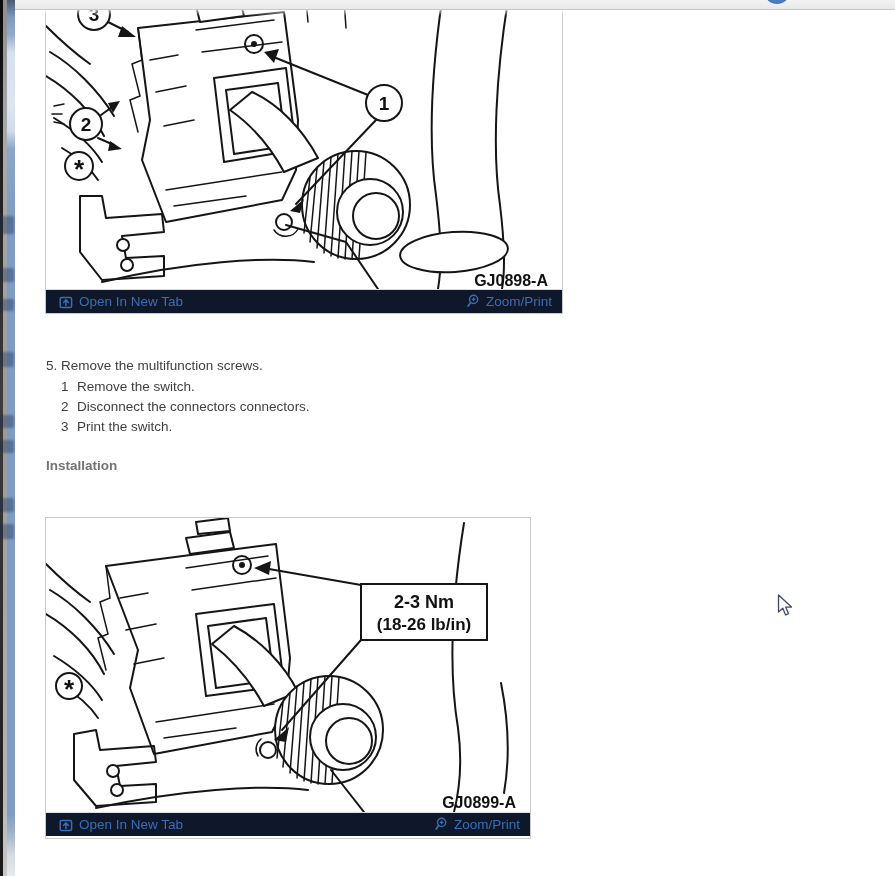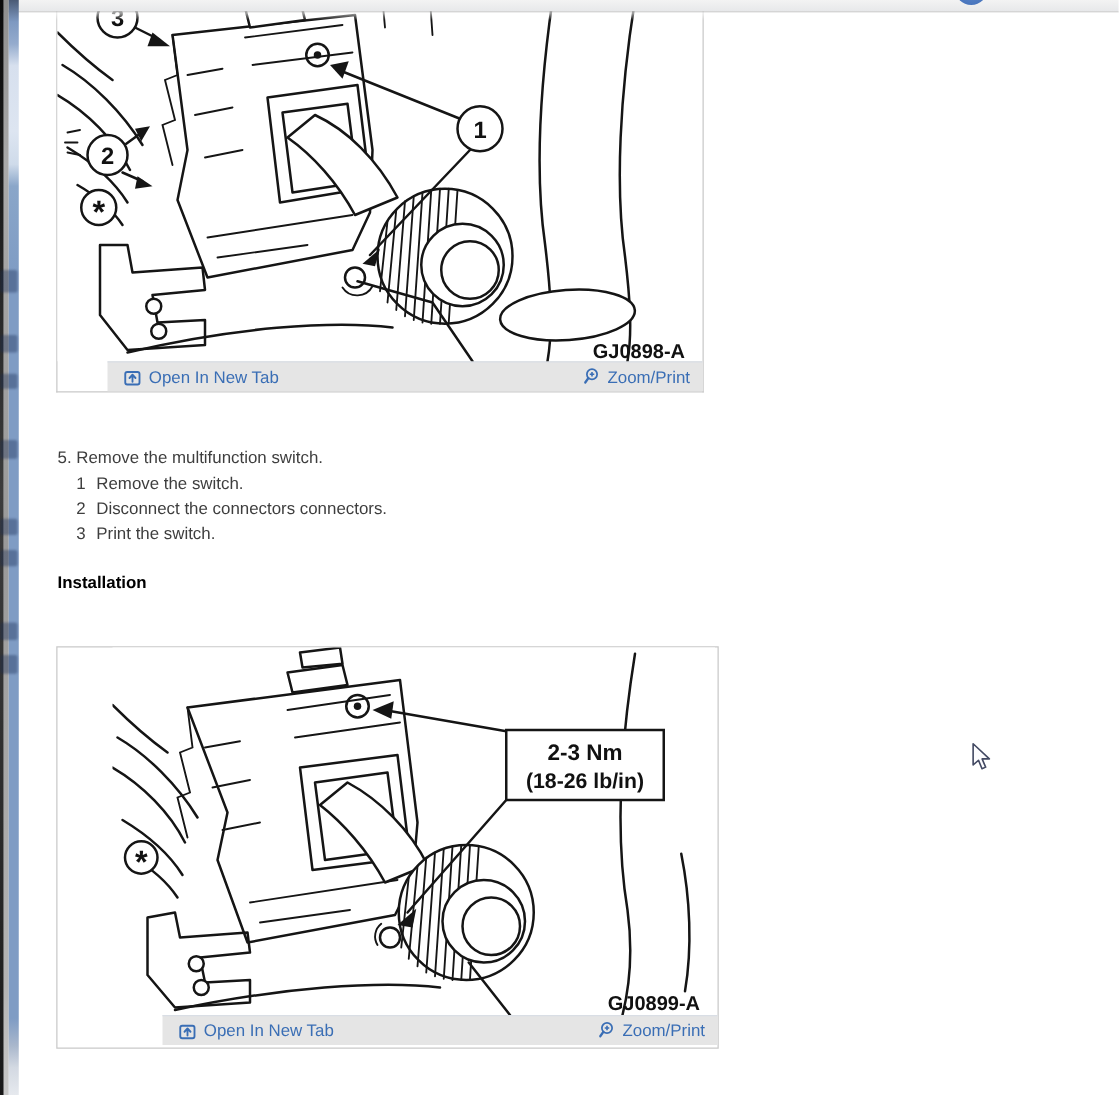--- a/index.html
+++ b/index.html
@@ -42,45 +42,44 @@
       #7f9cc4 93%, #a9b7cc 95.5%, #d3d9e2 97.5%, #e6e9ee 100%);
   }
   .edge-blob {
     position:absolute; left:0; width:14px; z-index:9;
     background:rgba(26,44,84,0.38); border-radius:2px; filter:blur(1px);
   }
 
   
   .figure { position:absolute; background:#fff; border:1px solid #c9c9c9; z-index:3; }
   #fig1 { left:45px; top:0; width:516px; height:313px; border-top:none; }
-  #fig2 { left:45px; top:517px; width:484px; height:320px;padding-left:44px; }
+  #fig2 { left:45px; top:517px; width:484px; height:320px; }
   .diagram { display:block; background:#fff; }
   .ink  { stroke:#151515; fill:none; stroke-width:2; stroke-linecap:round; stroke-linejoin:round; }
   .thin { stroke:#151515; fill:none; stroke-width:1.5; stroke-linecap:round; }
   .inkfill { stroke:#151515; fill:#ffffff; stroke-width:2; stroke-linejoin:round; }
   .solid { fill:#151515; stroke:none; }
   .dtext { fill:#111111; font-family:"Liberation Sans", sans-serif; font-weight:bold; }
 
   .fig-footer {
-    height:23px; background:#e5e5e5; border-top:1px solid #d9dee5;
+    height:23px; background:#0f172a; border-top:1px solid #d9dee5;
     display:flex; align-items:center; justify-content:space-between;
     padding:0 10px 0 13px;
-    margin-left:40px;
   }
   .fig-link {
     display:flex; align-items:center; gap:6px;
     color:#3a6eb5; font-size:13.5px; text-decoration:none; cursor:pointer; line-height:1;
   }
   .fig-link svg { display:block; }
 
   
   .step-line { position:absolute; left:46px; color:#3e3e3e; font-size:13.5px; z-index:3; }
   .substep  { position:absolute; left:61px; color:#3e3e3e; font-size:13.5px; display:flex; z-index:3; }
   .substep .num { width:16px; flex:none; }
-  .heading { position:absolute; left:46px; font-weight:bold; font-size:13.5px; color:#000000; z-index:3; }
+  .heading { position:absolute; left:46px; font-weight:bold; font-size:13.5px; color:#737373; z-index:3; }
 
   
   .cursor { position:absolute; left:777px; top:594px; z-index:20; }
 </style>
 </head>
 <body>
 
 <div class="topbar"></div>
 <div class="browser-peek"></div>
 
@@ -181,21 +180,21 @@
           <path d="M4.6,8.6 L2.2,12" stroke="#3a6eb5" stroke-width="1.8" stroke-linecap="round"></path>
         </svg>
       </span>
       <span>Zoom/Print</span>
     </a>
   </div>
 </div>
 
 <div class="step-line" style="top:358px">
   <span>5.</span>
-  <span>Remove the multifunction switch.</span>
+  <span>Remove the multifunction screws.</span>
 </div>
 <div class="substep" style="top:379px">
   <span class="num">1</span>
   <span>Remove the switch.</span>
 </div>
 <div class="substep" style="top:399px">
   <span class="num">2</span>
   <span>Disconnect the connectors connectors.</span>
 </div>
 <div class="substep" style="top:419px">

